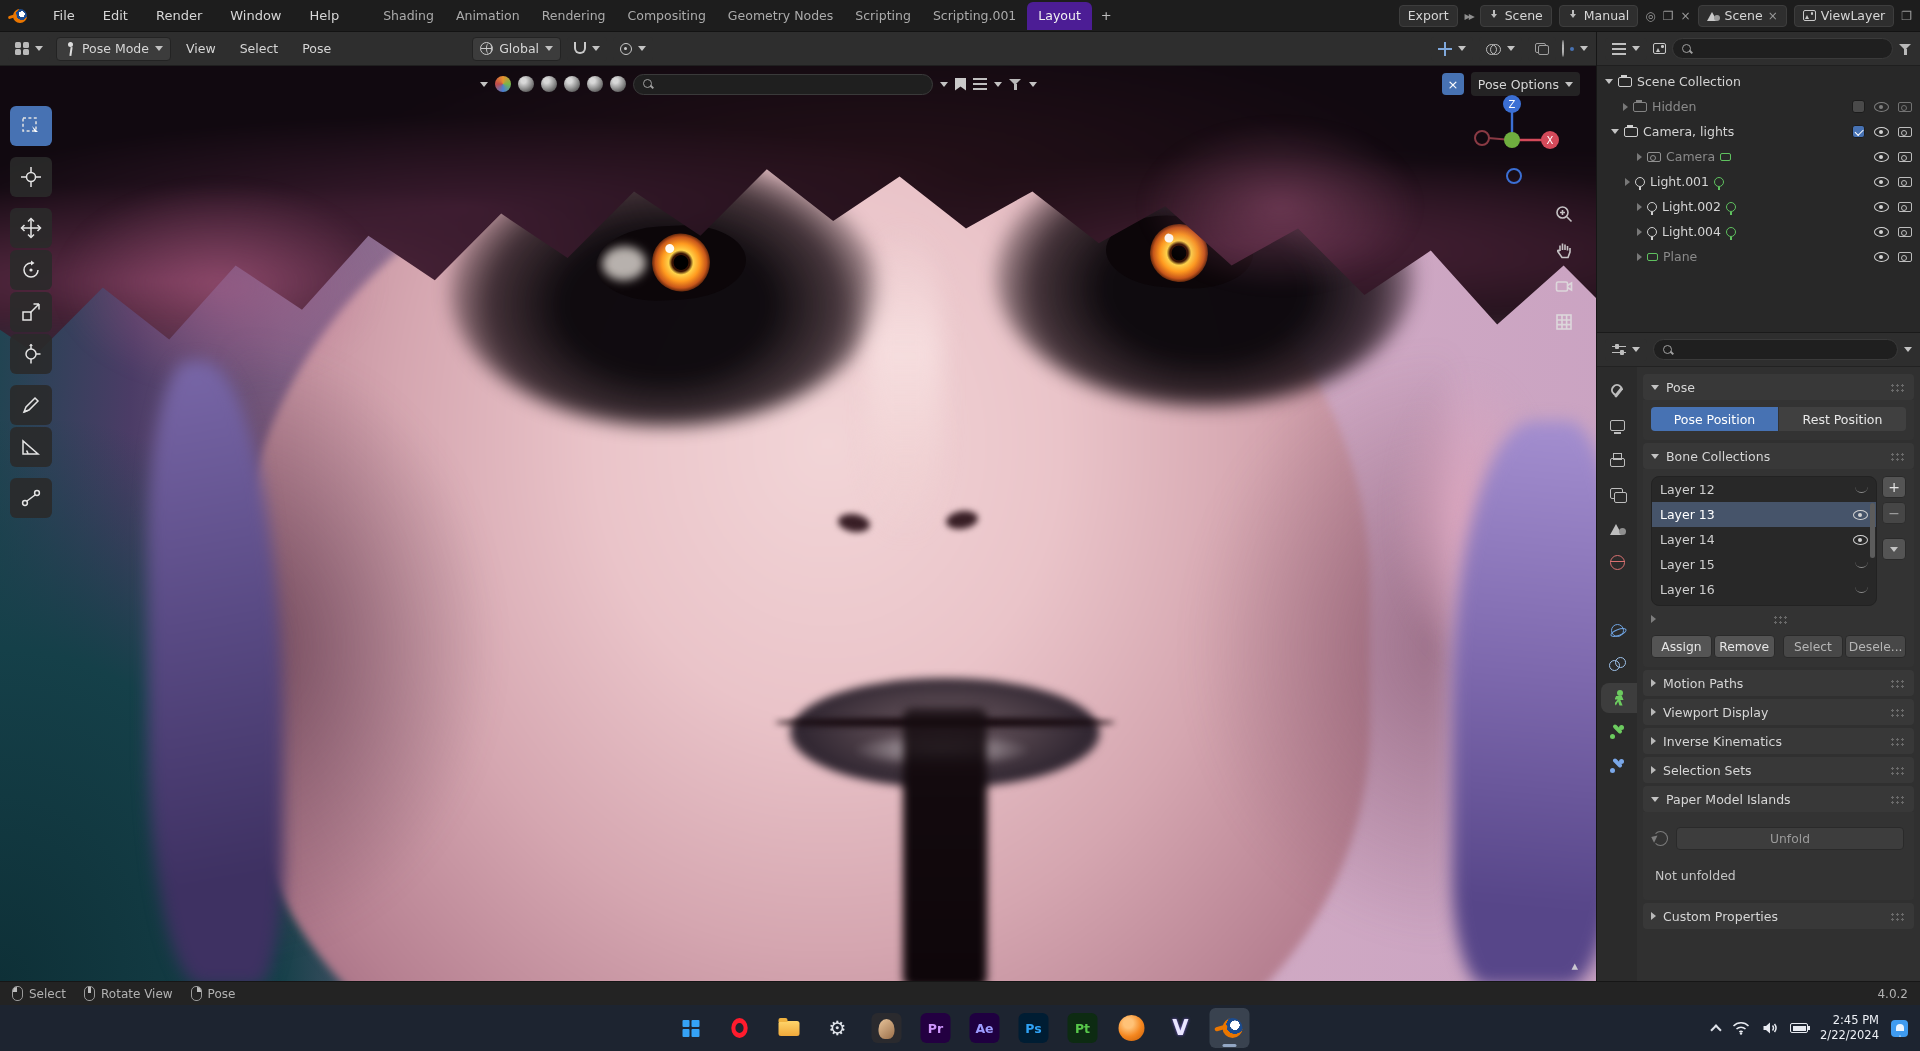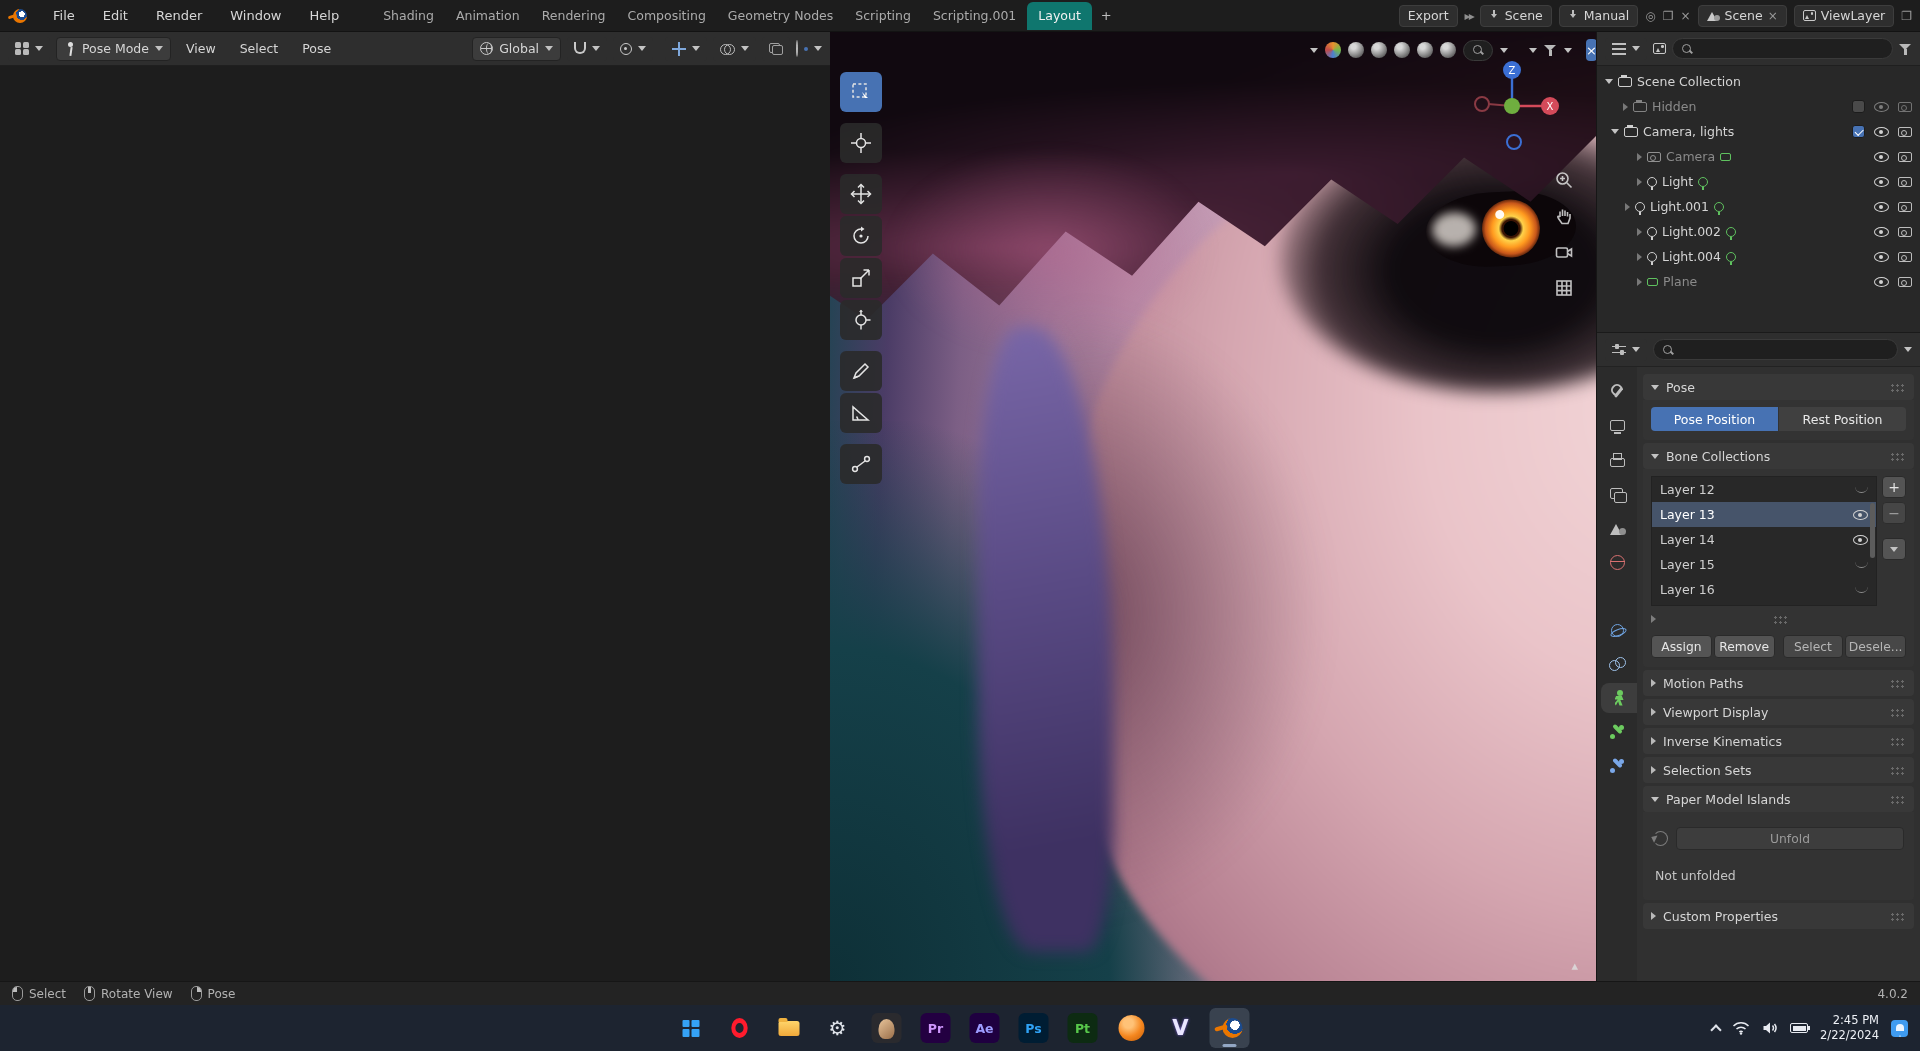--- a/index.html
+++ b/index.html
@@ -36,38 +36,38 @@
 .funnel::after{content:"";position:absolute;top:6px;left:5.4px;width:2.2px;height:6px;background:#b9b9b9}
 
 
 .topbar{height:32px;background:#1d1d1d;display:flex;align-items:center;padding:0 8px;gap:10px;border-bottom:1px solid #131313;font-size:13px;color:#d6d6d6;flex:none}
 .blogo{width:20px;height:20px;position:relative;margin-right:6px}
 .blogo::before{content:"";position:absolute;right:1px;top:3px;width:14px;height:14px;border-radius:50%;background:radial-gradient(circle at 62% 38%, #fff 0 24%, #1b4b8f 25% 45%, #ea7600 46%)}
 .blogo::after{content:"";position:absolute;left:0;top:9px;width:9px;height:3px;background:#ea7600;border-radius:2px;transform:rotate(-18deg)}
 .menu-item{padding:4px 9px;border-radius:4px}
 .tabs{display:flex;align-items:center;height:32px;margin-left:14px}
 .tab{padding:6px 11px 7px;font-size:12.5px;color:#ababab;border-radius:6px 6px 0 0}
-.tab.active{background:#0f766e;color:#f1f1f1}
+.tab.active{background:#4c1d95;color:#f1f1f1}
 .newtab{padding:4px 9px;color:#bdbdbd}
 .tb-right{margin-left:auto;display:flex;align-items:center;gap:7px}
 .chev2{color:#8f8f8f;font-size:12px;letter-spacing:-2px}
 .dlico{width:11px;height:11px;position:relative;flex:none}
 .dlico::before{content:"";position:absolute;left:4.3px;top:0;width:2.4px;height:6px;background:#bdbdbd}
 .dlico::after{content:"";position:absolute;left:2px;top:4px;border-left:3.6px solid transparent;border-right:3.6px solid transparent;border-top:4px solid #bdbdbd}
 .tinyico{color:#9a9a9a;font-size:12px}
 .sceneico{width:13px;height:11px;position:relative}
 .sceneico::before{content:"";position:absolute;left:0;bottom:0;border-left:5px solid transparent;border-right:5px solid transparent;border-bottom:9px solid #c9c9c9}
 .sceneico::after{content:"";position:absolute;right:0;bottom:0;width:6px;height:6px;border-radius:50%;background:#9a9a9a}
 .photos{width:13px;height:11px;border:1.3px solid #c9c9c9;border-radius:2px;position:relative}
 .photos::before{content:"";position:absolute;left:1.5px;bottom:1px;border-left:2.5px solid transparent;border-right:2.5px solid transparent;border-bottom:4px solid #c9c9c9}
 .photos::after{content:"";position:absolute;right:1.5px;top:1px;width:2.6px;height:2.6px;border-radius:50%;background:#c9c9c9}
 
 
 .content{flex:1;display:flex;min-height:0}
-.vp-ed{flex:1;display:flex;flex-direction:row;min-width:0}
+.vp-ed{flex:1;display:flex;flex-direction:column;min-width:0}
 .vp-header{height:34px;background:#2e2e2e;border-bottom:1px solid #1f1f1f;display:flex;align-items:center;gap:6px;padding:0 8px;font-size:12.5px;color:#d6d6d6;flex:none}
 .hbtn{background:#2e2e2e;border-radius:4px;height:24px;display:flex;align-items:center;gap:6px;padding:0 7px;border:none;color:#d6d6d6;font-size:12.5px;font-family:inherit}
 .hbtn.raised{background:#3c3c3c;border:1px solid #232323}
 .gridico{width:14px;height:14px;display:grid;grid-template-columns:6px 6px;gap:1.6px}
 .gridico i{background:#b9b9b9;border-radius:1.5px;height:6px}
 .armico{width:12px;height:14px;position:relative}
 .armico::before{content:"";position:absolute;left:4px;top:0;width:5px;height:5px;border-radius:50%;background:#dedede}
 .armico::after{content:"";position:absolute;left:5.6px;top:5px;width:2.2px;height:9px;background:#dedede;transform:rotate(8deg)}
 .globeico{width:13px;height:13px;border:1.4px solid #c9c9c9;border-radius:50%;position:relative}
 .globeico::before{content:"";position:absolute;left:0;right:0;top:5px;height:1.3px;background:#c9c9c9}
@@ -176,21 +176,21 @@
 .pbody{flex:1;overflow:hidden;padding:4px 6px;font-size:12.5px;color:#d6d6d6}
 .panel-h{height:26px;background:#383838;border-radius:4px;display:flex;align-items:center;gap:7px;padding:0 8px;margin-top:3px}
 .panel-h .grip{margin-left:auto}
 .panel-b{background:#333;border-radius:0 0 4px 4px;padding:7px 8px 9px}
 .segbtns{display:flex;gap:1px}
 .segbtns .seg{flex:1;height:24px;border:none;border-radius:0;background:#404040;color:#e8e8e8;font-size:12.5px;font-family:inherit;display:flex;align-items:center;justify-content:center}
 .segbtns .seg:first-child{border-radius:4px 0 0 4px}
 .segbtns .seg:last-child{border-radius:0 4px 4px 0}
 .segbtns .seg.on{background:#4772b3;color:#fff}
 .bc-wrap{display:flex;gap:5px}
-.bc-list{flex:1;background:#282828;border:1px solid #222;border-radius:0;overflow:hidden;position:relative;height:130px}
+.bc-list{flex:1;background:#282828;border:1px solid #222;border-radius:8px;overflow:hidden;position:relative;height:130px}
 .bc-row{height:25px;display:flex;align-items:center;padding:0 8px;gap:6px;color:#cfcfcf}
 .bc-row.sel{background:#46546a;color:#fff}
 .bc-row .eyeo,.bc-row .eyec{margin-left:auto}
 .bc-scroll{position:absolute;right:1px;top:26px;width:5px;height:55px;border-radius:3px;background:#5c5c5c}
 .bc-side{display:flex;flex-direction:column;gap:4px;width:24px;flex:none}
 .sqbtn{width:24px;height:22px;background:#545454;border:1px solid #2a2a2a;border-radius:4px;color:#e4e4e4;display:flex;align-items:center;justify-content:center;font-size:14px;line-height:1}
 .bc-foot{display:flex;align-items:center;height:20px;margin-top:3px}
 .btnrow{display:flex;gap:2px;margin-top:6px}
 .btn{height:23px;background:#545454;border:1px solid #2a2a2a;border-radius:4px;color:#e6e6e6;font-size:12.3px;font-family:inherit;display:flex;align-items:center;justify-content:center;padding:0 10px;flex:1;white-space:nowrap;overflow:hidden}
 .btn.dimmed{background:#474747;color:#b5b5b5}
@@ -583,30 +583,20 @@
         <div class="o-row dim" style="padding-left:40px">
           <span class="tr6 dim"></span>
             <span class="cam" style="opacity:.7"></span>
           <span class="lbl">Camera</span>
           <span class="gdata"></span>
           <span class="o-icons">
               <span class="eyeo"></span>
               <span class="cam"></span>
             </span>
         </div>
-        <div class="o-row" style="padding-left:40px">
-          <span class="tr6 dim"></span>
-            <span class="bulb"></span>
-          <span class="lbl">Light</span>
-          <span class="bulb green"></span>
-          <span class="o-icons">
-              <span class="eyeo"></span>
-              <span class="cam"></span>
-            </span>
-        </div>
         <div class="o-row" style="padding-left:28px">
           <span class="tr6 dim"></span>
             <span class="bulb"></span>
           <span class="lbl">Light.001</span>
           <span class="bulb green"></span>
           <span class="o-icons">
               <span class="eyeo"></span>
               <span class="cam"></span>
             </span>
         </div>

